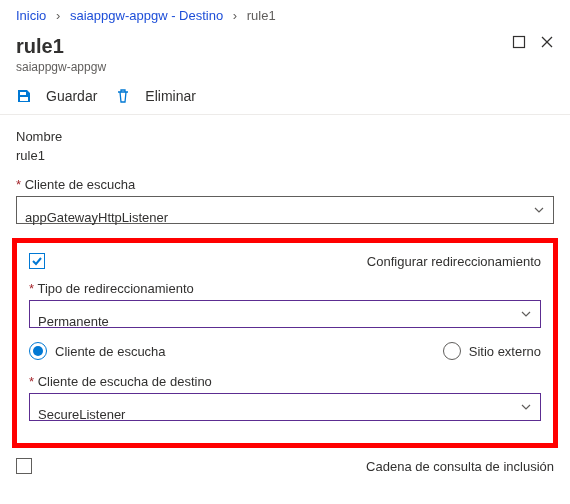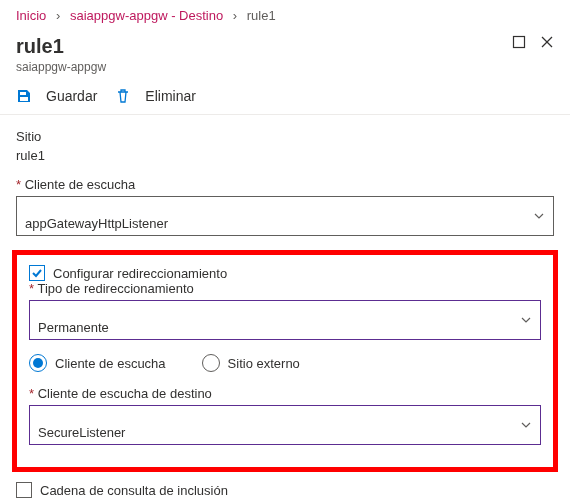--- a/index.html
+++ b/index.html
@@ -11,21 +11,21 @@
     width: 570px;
     height: 504px;
     overflow: hidden;
     position: relative;
   }
   .breadcrumb {
     padding: 8px 16px;
     font-size: 13px;
     color: #605e5c;
   }
-  .breadcrumb a { color: #be185d; text-decoration: none; }
+  .breadcrumb a { color: #1d4ed8; text-decoration: none; }
   .breadcrumb .sep { margin: 0 6px; color: #605e5c; }
   .header {
     display: flex;
     justify-content: space-between;
     align-items: flex-start;
     padding: 4px 16px 6px 16px;
   }
   .title-block h1 { font-size: 20px; font-weight: 600; color: #323130; }
   .title-block .sub { font-size: 12px; color: #605e5c; margin-top: 2px; }
   .header-icons { display: flex; gap: 14px; align-items: center; }
@@ -45,21 +45,21 @@
     font-size: 14px;
   }
   .toolbar-btn .ticon { width: 16px; height: 16px; color: #0078d4; }
   .form { padding: 14px 16px; }
   .field { margin-bottom: 14px; }
   .field-label { font-size: 13px; color: #323130; margin-bottom: 4px; display: block; }
   .required::before { content: "* "; color: #a4262c; }
   .value-text { font-size: 13px; color: #323130; margin-top: 2px; }
   .select {
     width: 100%;
-    height: 40px;
+    height: 28px;
     border: 1px solid #605e5c;
     padding: 14px 28px 0 8px;
     font-size: 13px;
     background: #fff;
     position: relative;
     display: flex;
     align-items: center;
     cursor: pointer;
   }
   .select .chev {
@@ -68,21 +68,21 @@
     top: 50%;
     transform: translateY(-50%);
     width: 12px;
     height: 12px;
   }
   .red-box {
     border: 5px solid #ff0000;
     padding: 10px 12px 8px 12px;
     margin: 4px -4px 10px -4px;
   }
-  .check-row, .radio-row, .radio-group { display: flex; align-items: center; gap: 8px; }
+  .check-row, .radio-row, .radio-group { display: flex; align-items: center; gap: 8px; justify-content: space-between; }
   .radio-group { gap: 36px; margin-top: 4px; }
   .check {
     width: 16px; height: 16px;
     border: 1px solid #605e5c;
     display: flex; align-items: center; justify-content: center;
     background: #fff;
     cursor: pointer;
   }
   .check.checked { border-color: #0078d4; }
   .check.checked svg { display: block; }
@@ -96,21 +96,21 @@
   }
   .radio.selected { border-color: #0078d4; }
   .radio.selected::after {
     content: "";
     position: absolute;
     top: 3px; left: 3px; right: 3px; bottom: 3px;
     background: #0078d4;
     border-radius: 50%;
   }
   .select.hl { border-color: #5c2d91; }
-  .mt14 { margin-top: 0; }
+  .mt14 { margin-top: 12px; }
 </style>
 </head>
 <body>
 
 <div class="breadcrumb">
   <a>Inicio</a>
   <span class="sep">›</span>
   <a>saiappgw-appgw - Destino</a>
   <span class="sep">›</span>
   <span>rule1</span>
@@ -151,21 +151,21 @@
           <path d="M3 4h10M6 4V2h4v2M5 4l1 10h4l1-10"></path>
         </svg>
     </span>
     <span>Eliminar</span>
   </div>
 </div>
 
 <div class="form">
 
   <div class="field">
-    <label class="field-label">Sitio</label>
+    <label class="field-label">Nombre</label>
     <div class="value-text">rule1</div>
   </div>
 
   <div class="field">
     <label class="field-label required">Cliente de escucha</label>
     <div class="select">
       <span>appGatewayHttpListener</span>
       <span class="chev">
         <svg viewBox="0 0 12 12" fill="none" stroke="#605e5c" stroke-width="1.2">
             <polyline points="2,4 6,8 10,4"></polyline>

